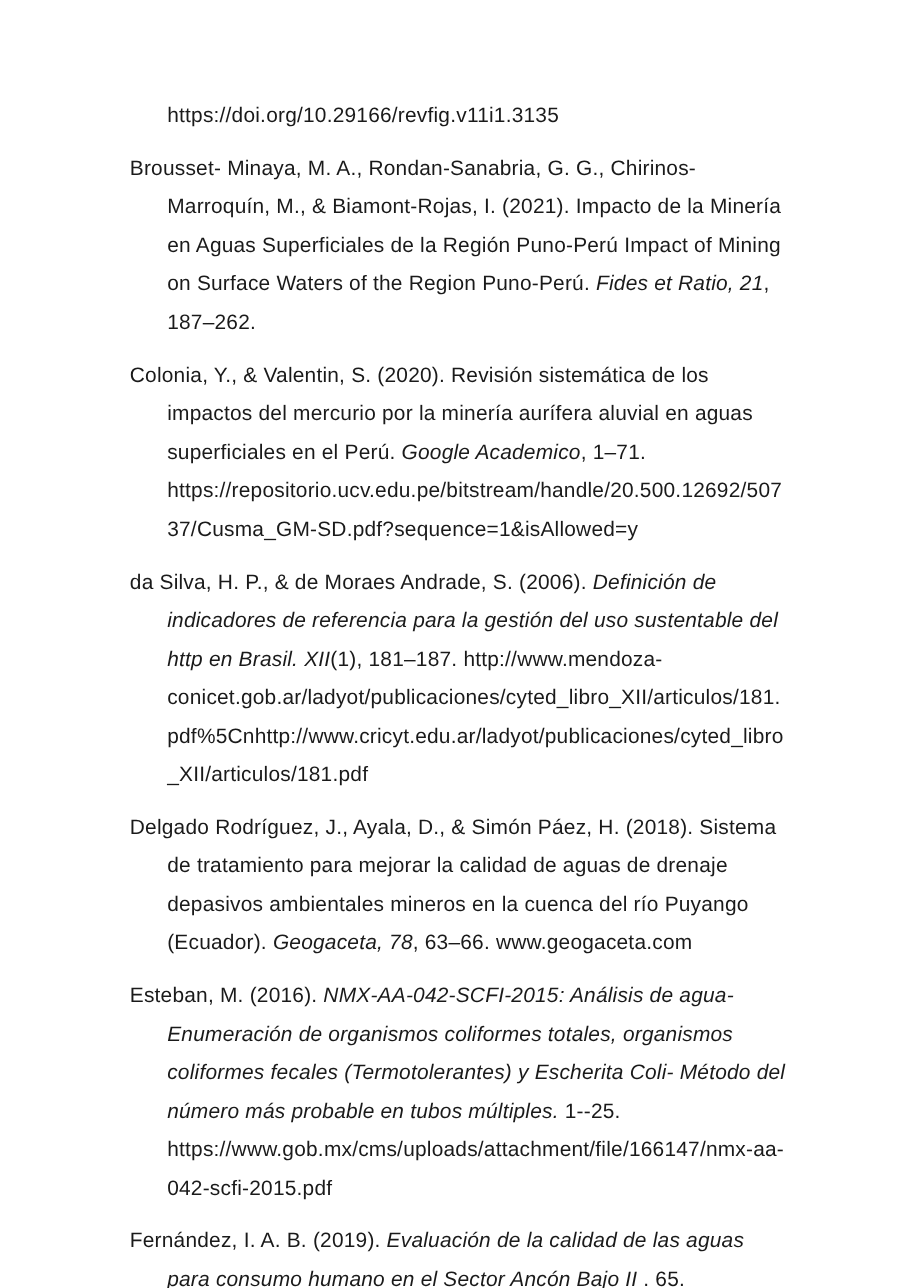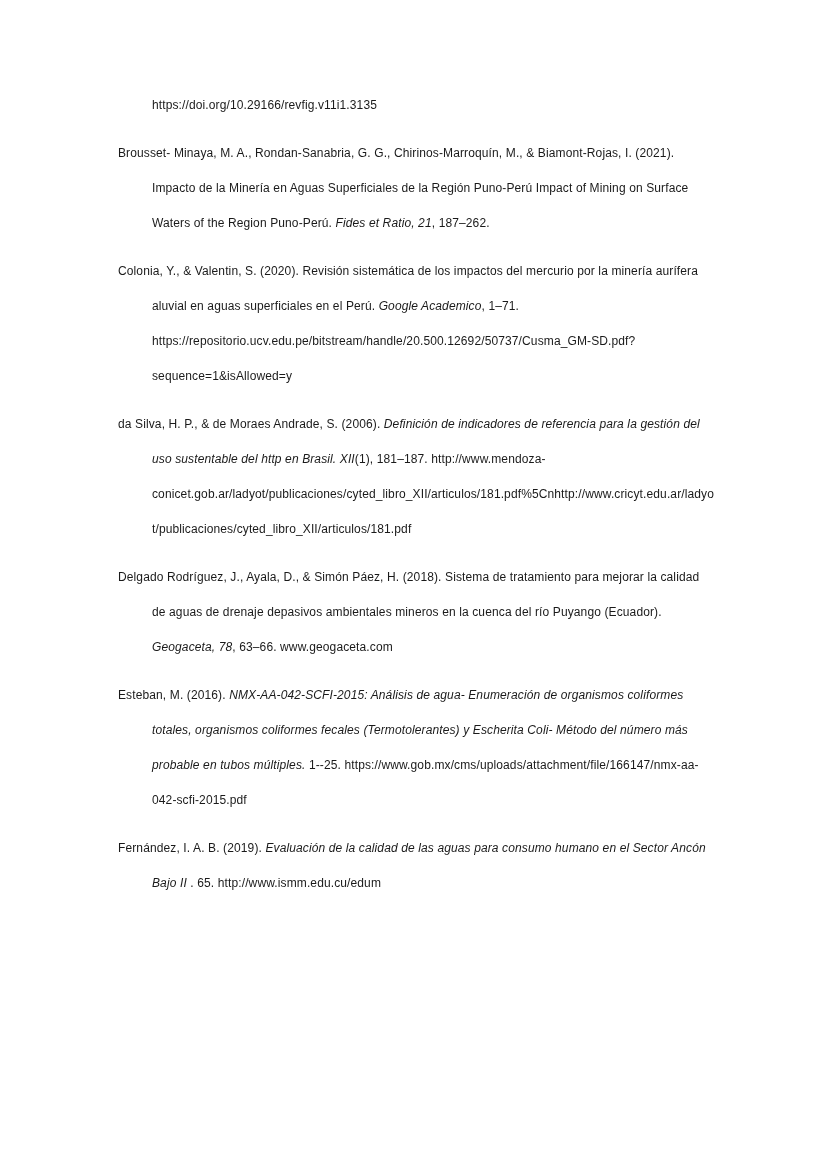--- a/index.html
+++ b/index.html
@@ -20,21 +20,21 @@
     overflow: hidden;
     box-sizing: border-box;
   }
   .refs {
     position: absolute;
     left: 118px;
     top: 88px;
     width: 596px;
   }
   .ref {
-    font-size: 12px;
+    font-size: 19px;
     line-height: 35px;
     text-align: left;
     margin: 0 0 13px 0;
     padding-left: 34px;
     text-indent: -34px;
     word-break: break-word;
     overflow-wrap: break-word;
     white-space: pre-wrap;
     letter-spacing: 0.01em;
   }

